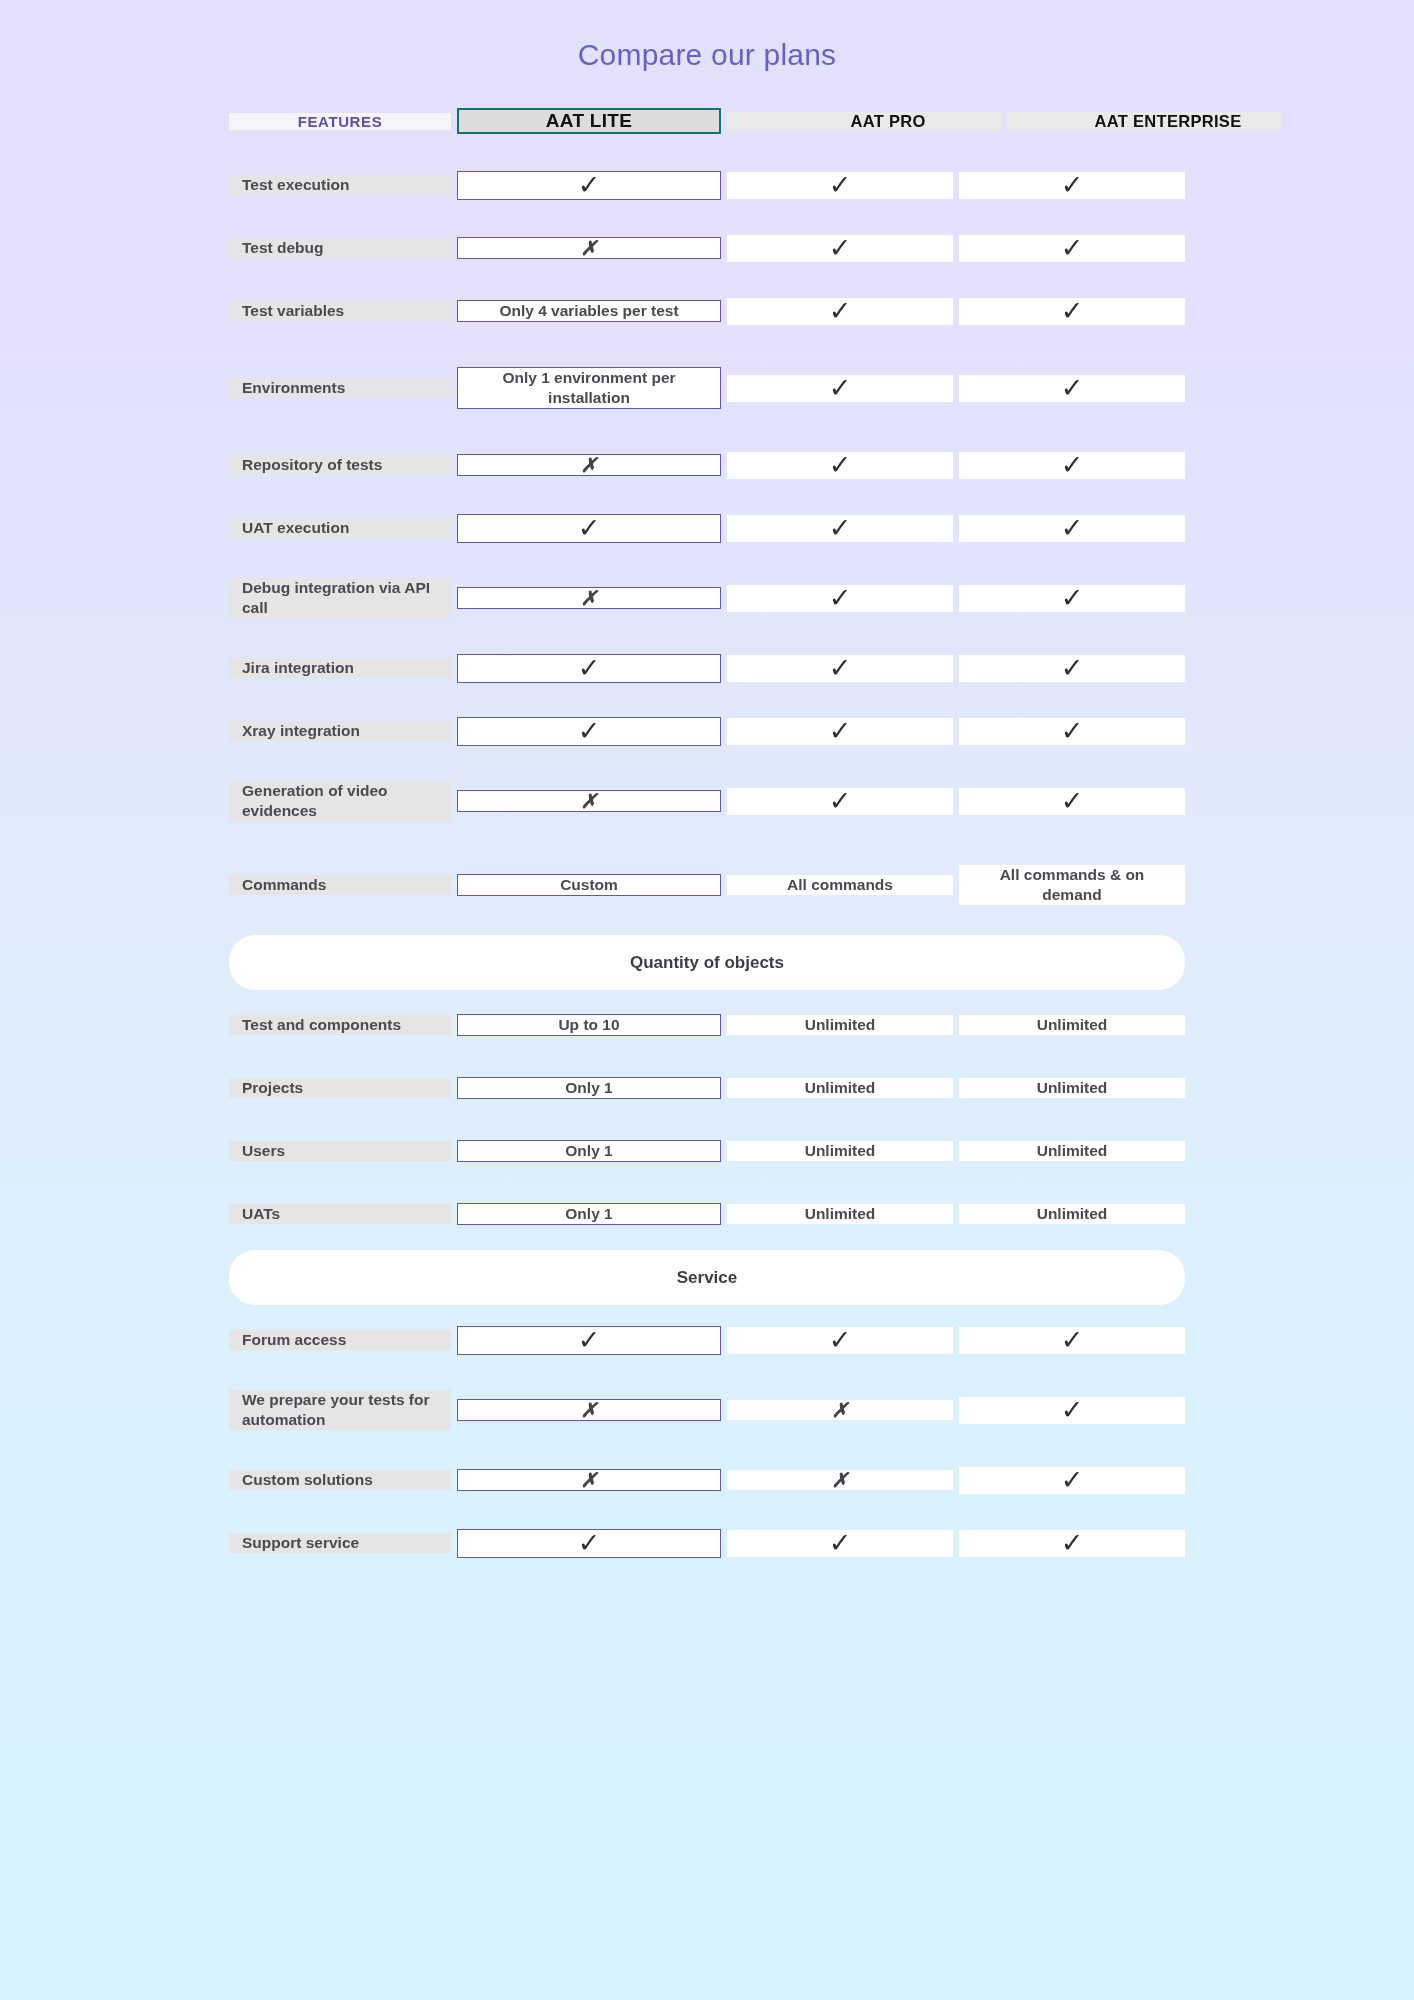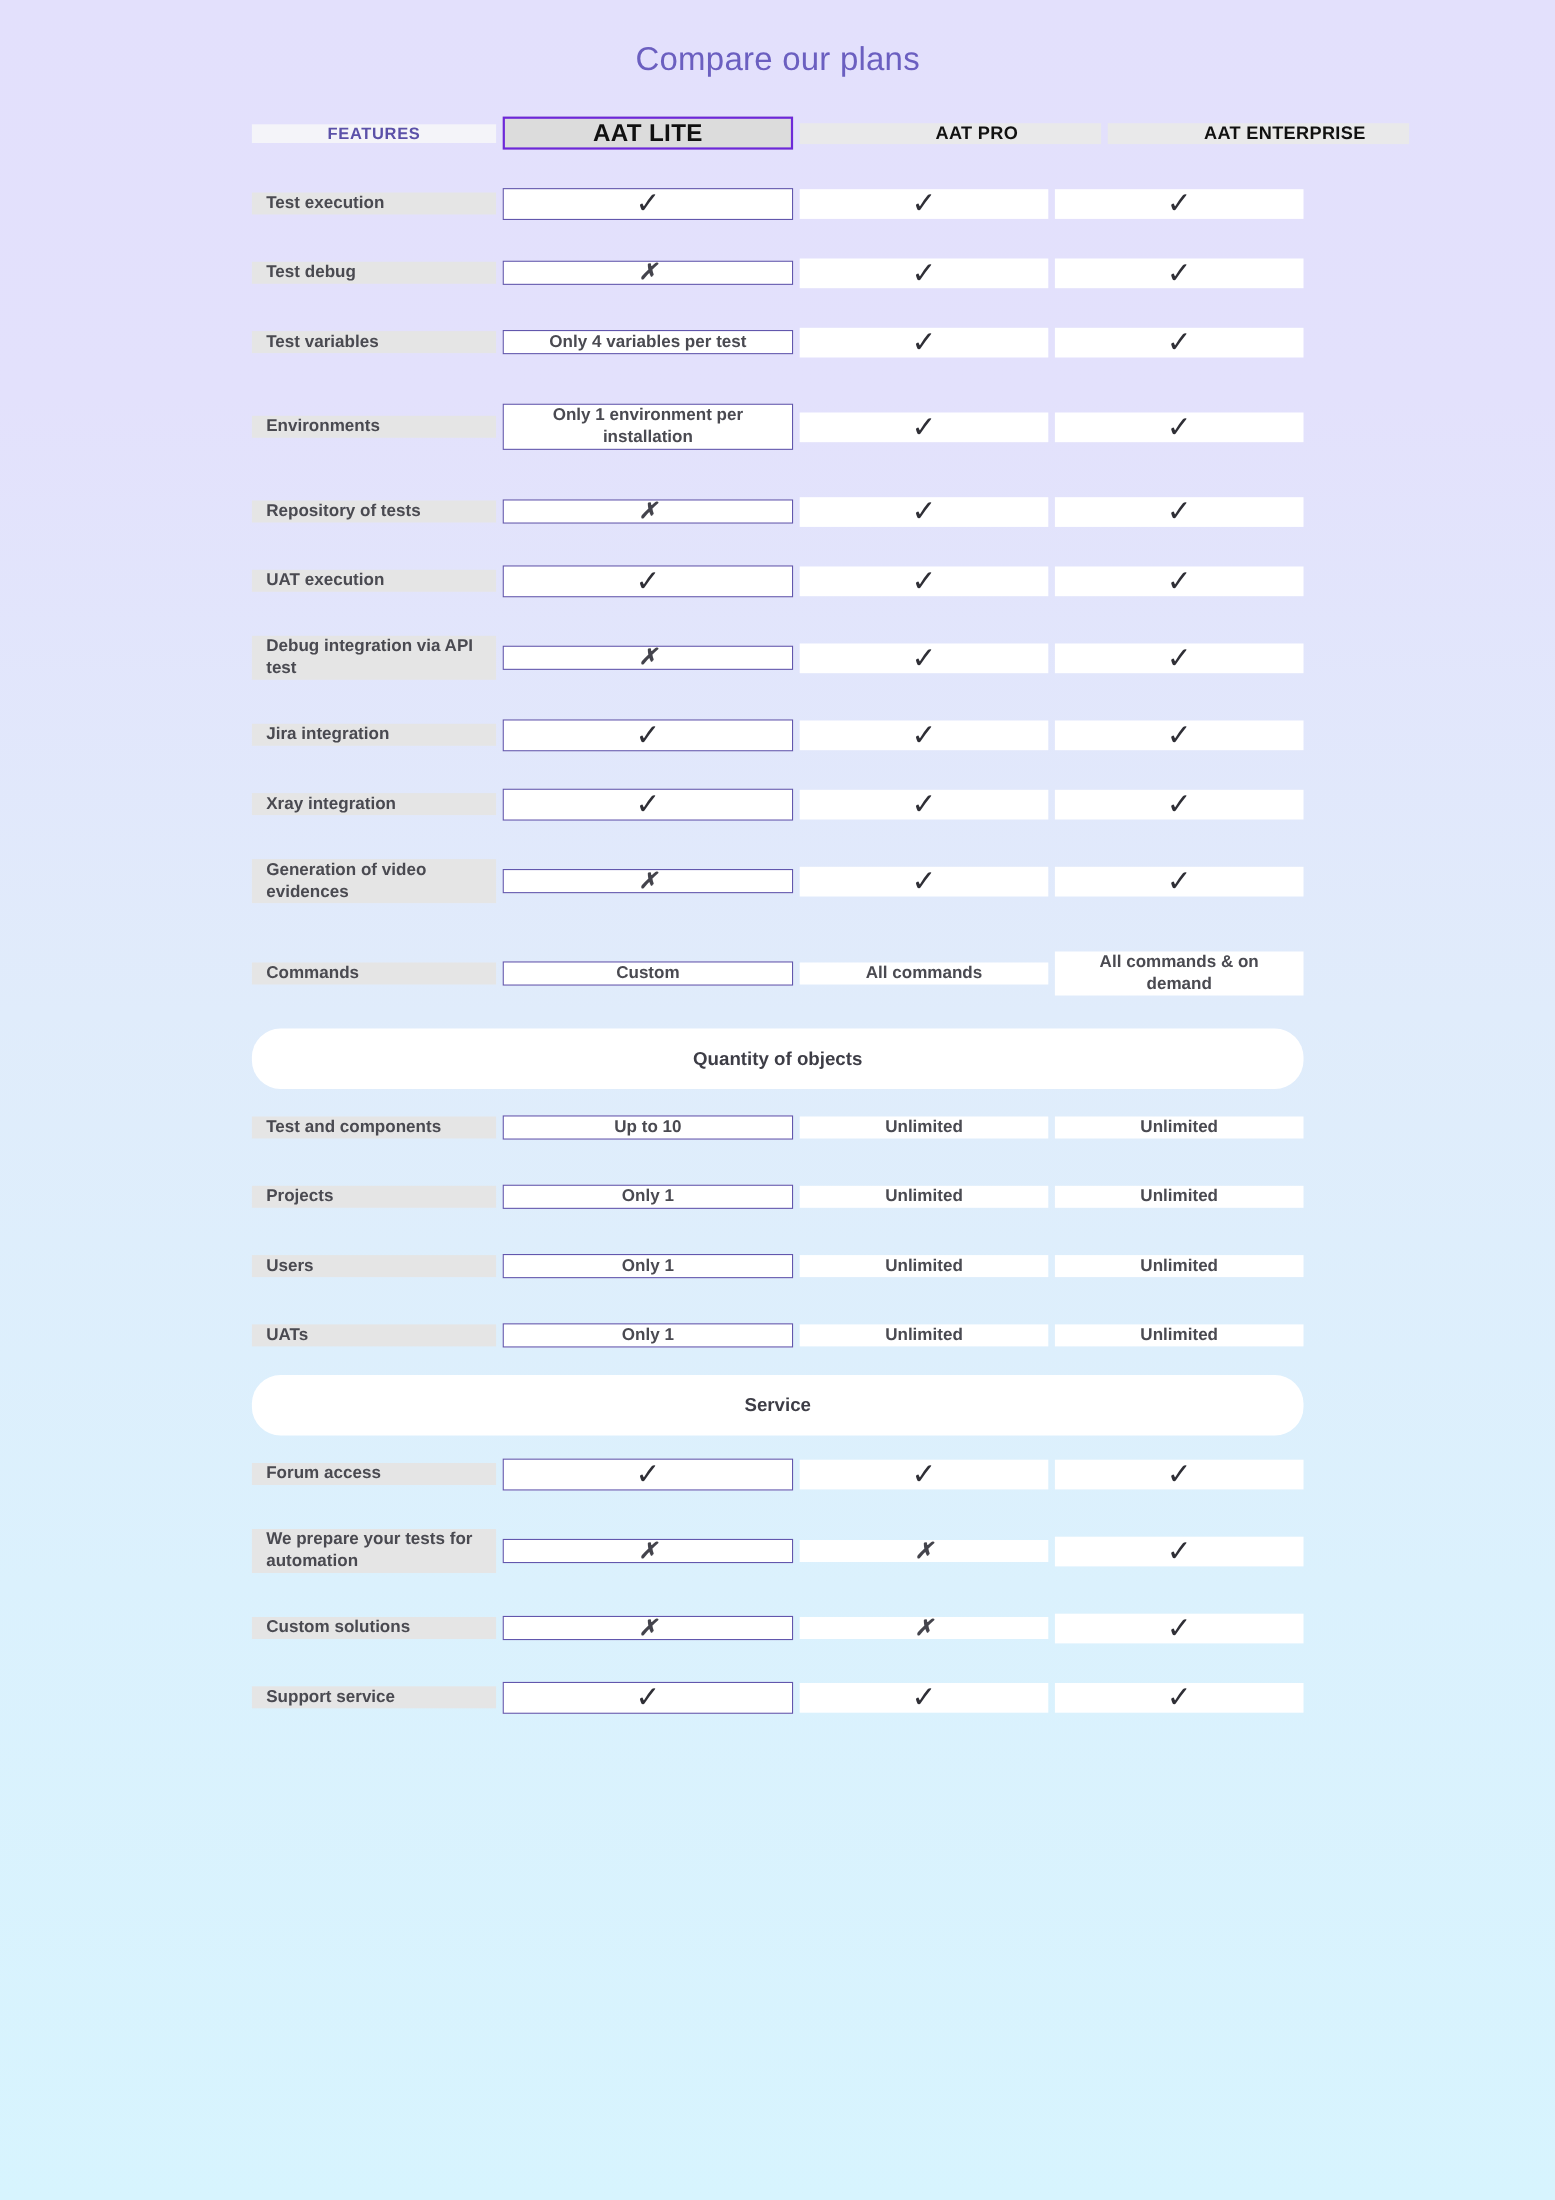--- a/index.html
+++ b/index.html
@@ -40,24 +40,24 @@
 
   
   .hrow{height:58px;}
   .h-feat{
     background:#f4f4f9;
     display:flex;align-items:center;justify-content:center;
     color:#5b51a8;font-weight:700;font-size:15px;letter-spacing:.6px;
   }
   .h-lite{
     background:#dcdcdc;
-    border:2px solid #6d28d9;
+    border:2px solid #0f766e;
     box-sizing:border-box;
     display:flex;align-items:center;justify-content:center;
-    color:#111;font-weight:700;font-size:22px;letter-spacing:.3px;
+    color:#111;font-weight:700;font-size:19px;letter-spacing:.3px;
   }
   .h-plan{
     background:#e9e9ea;
     display:flex;align-items:center;justify-content:center;
     color:#111;font-weight:700;font-size:16.5px;letter-spacing:.3px;padding-left:48px;
   }
 
   
   .feat{
     background:#e5e5e5;
@@ -191,21 +191,21 @@
             <span class="mark">✓</span>
           </div>
           <div class="cell c-pro">
             <span class="mark">✓</span>
           </div>
           <div class="cell c-ent">
             <span class="mark">✓</span>
           </div>
         </div>
         <div class="row h2">
-          <div class="c-feat feat">Debug integration via API test</div>
+          <div class="c-feat feat">Debug integration via API call</div>
           <div class="cell lite c-lite">
             <span class="mark no">✗</span>
           </div>
           <div class="cell c-pro">
             <span class="mark">✓</span>
           </div>
           <div class="cell c-ent">
             <span class="mark">✓</span>
           </div>
         </div>

